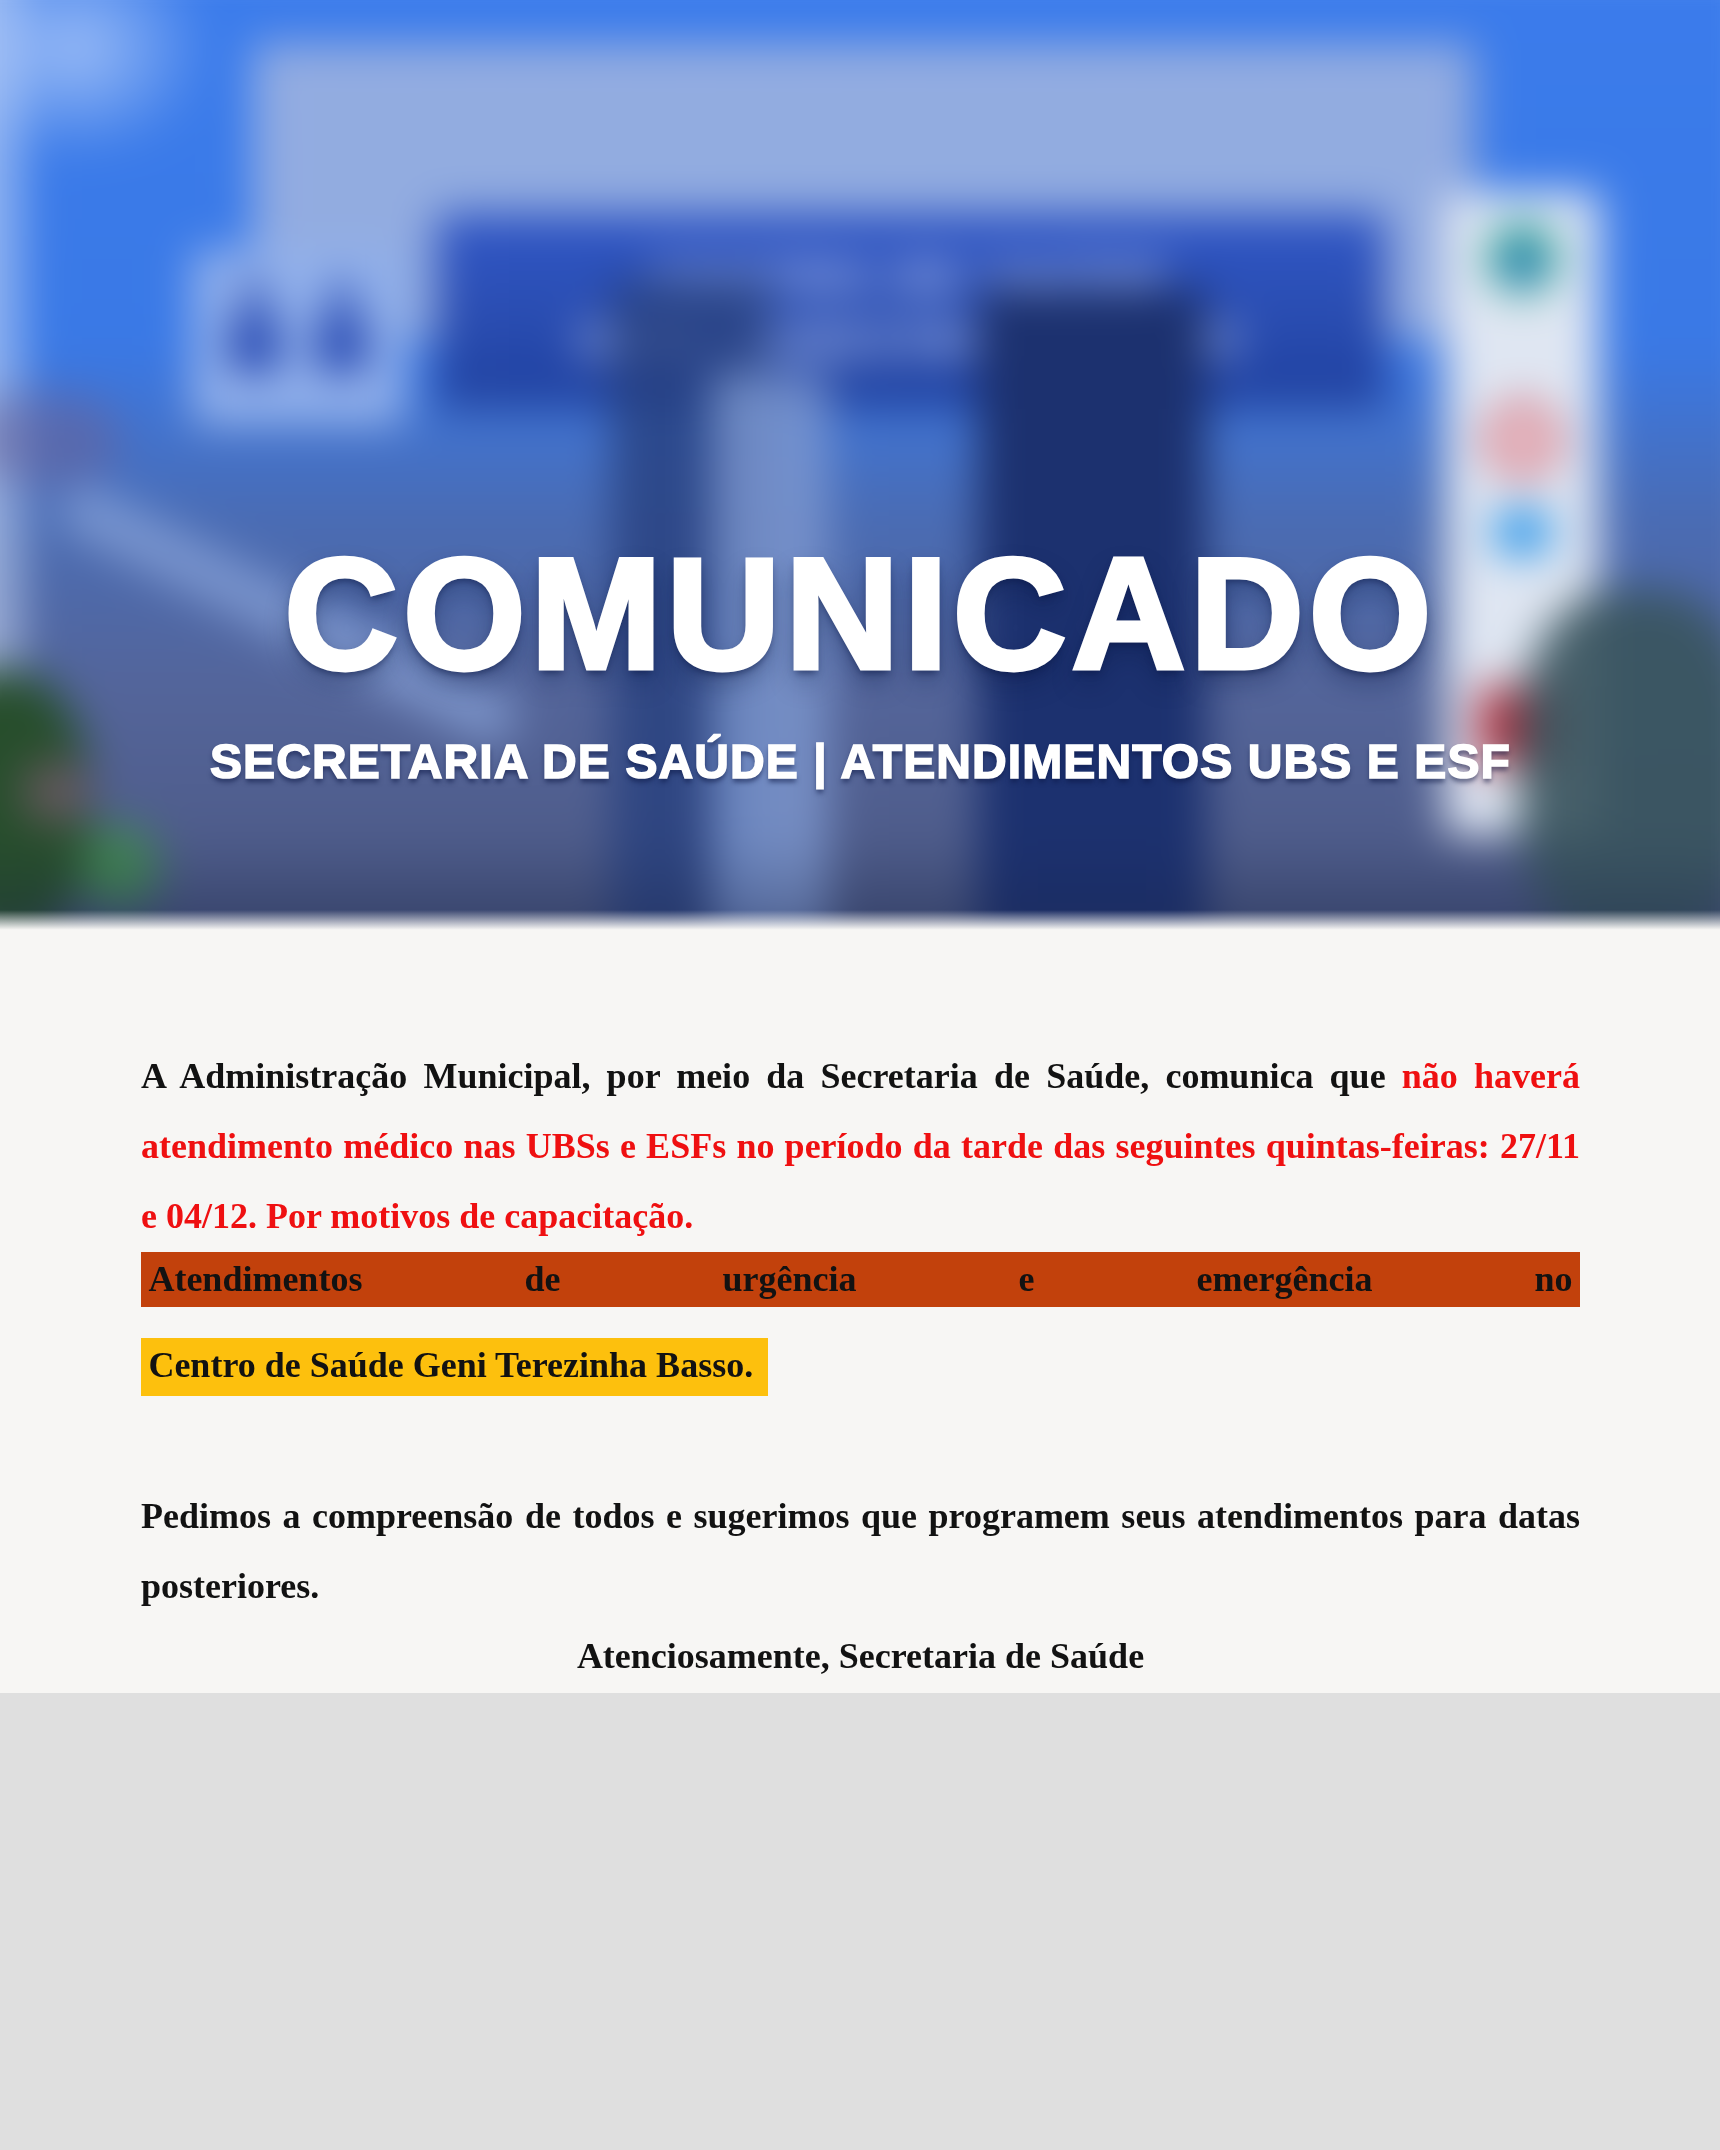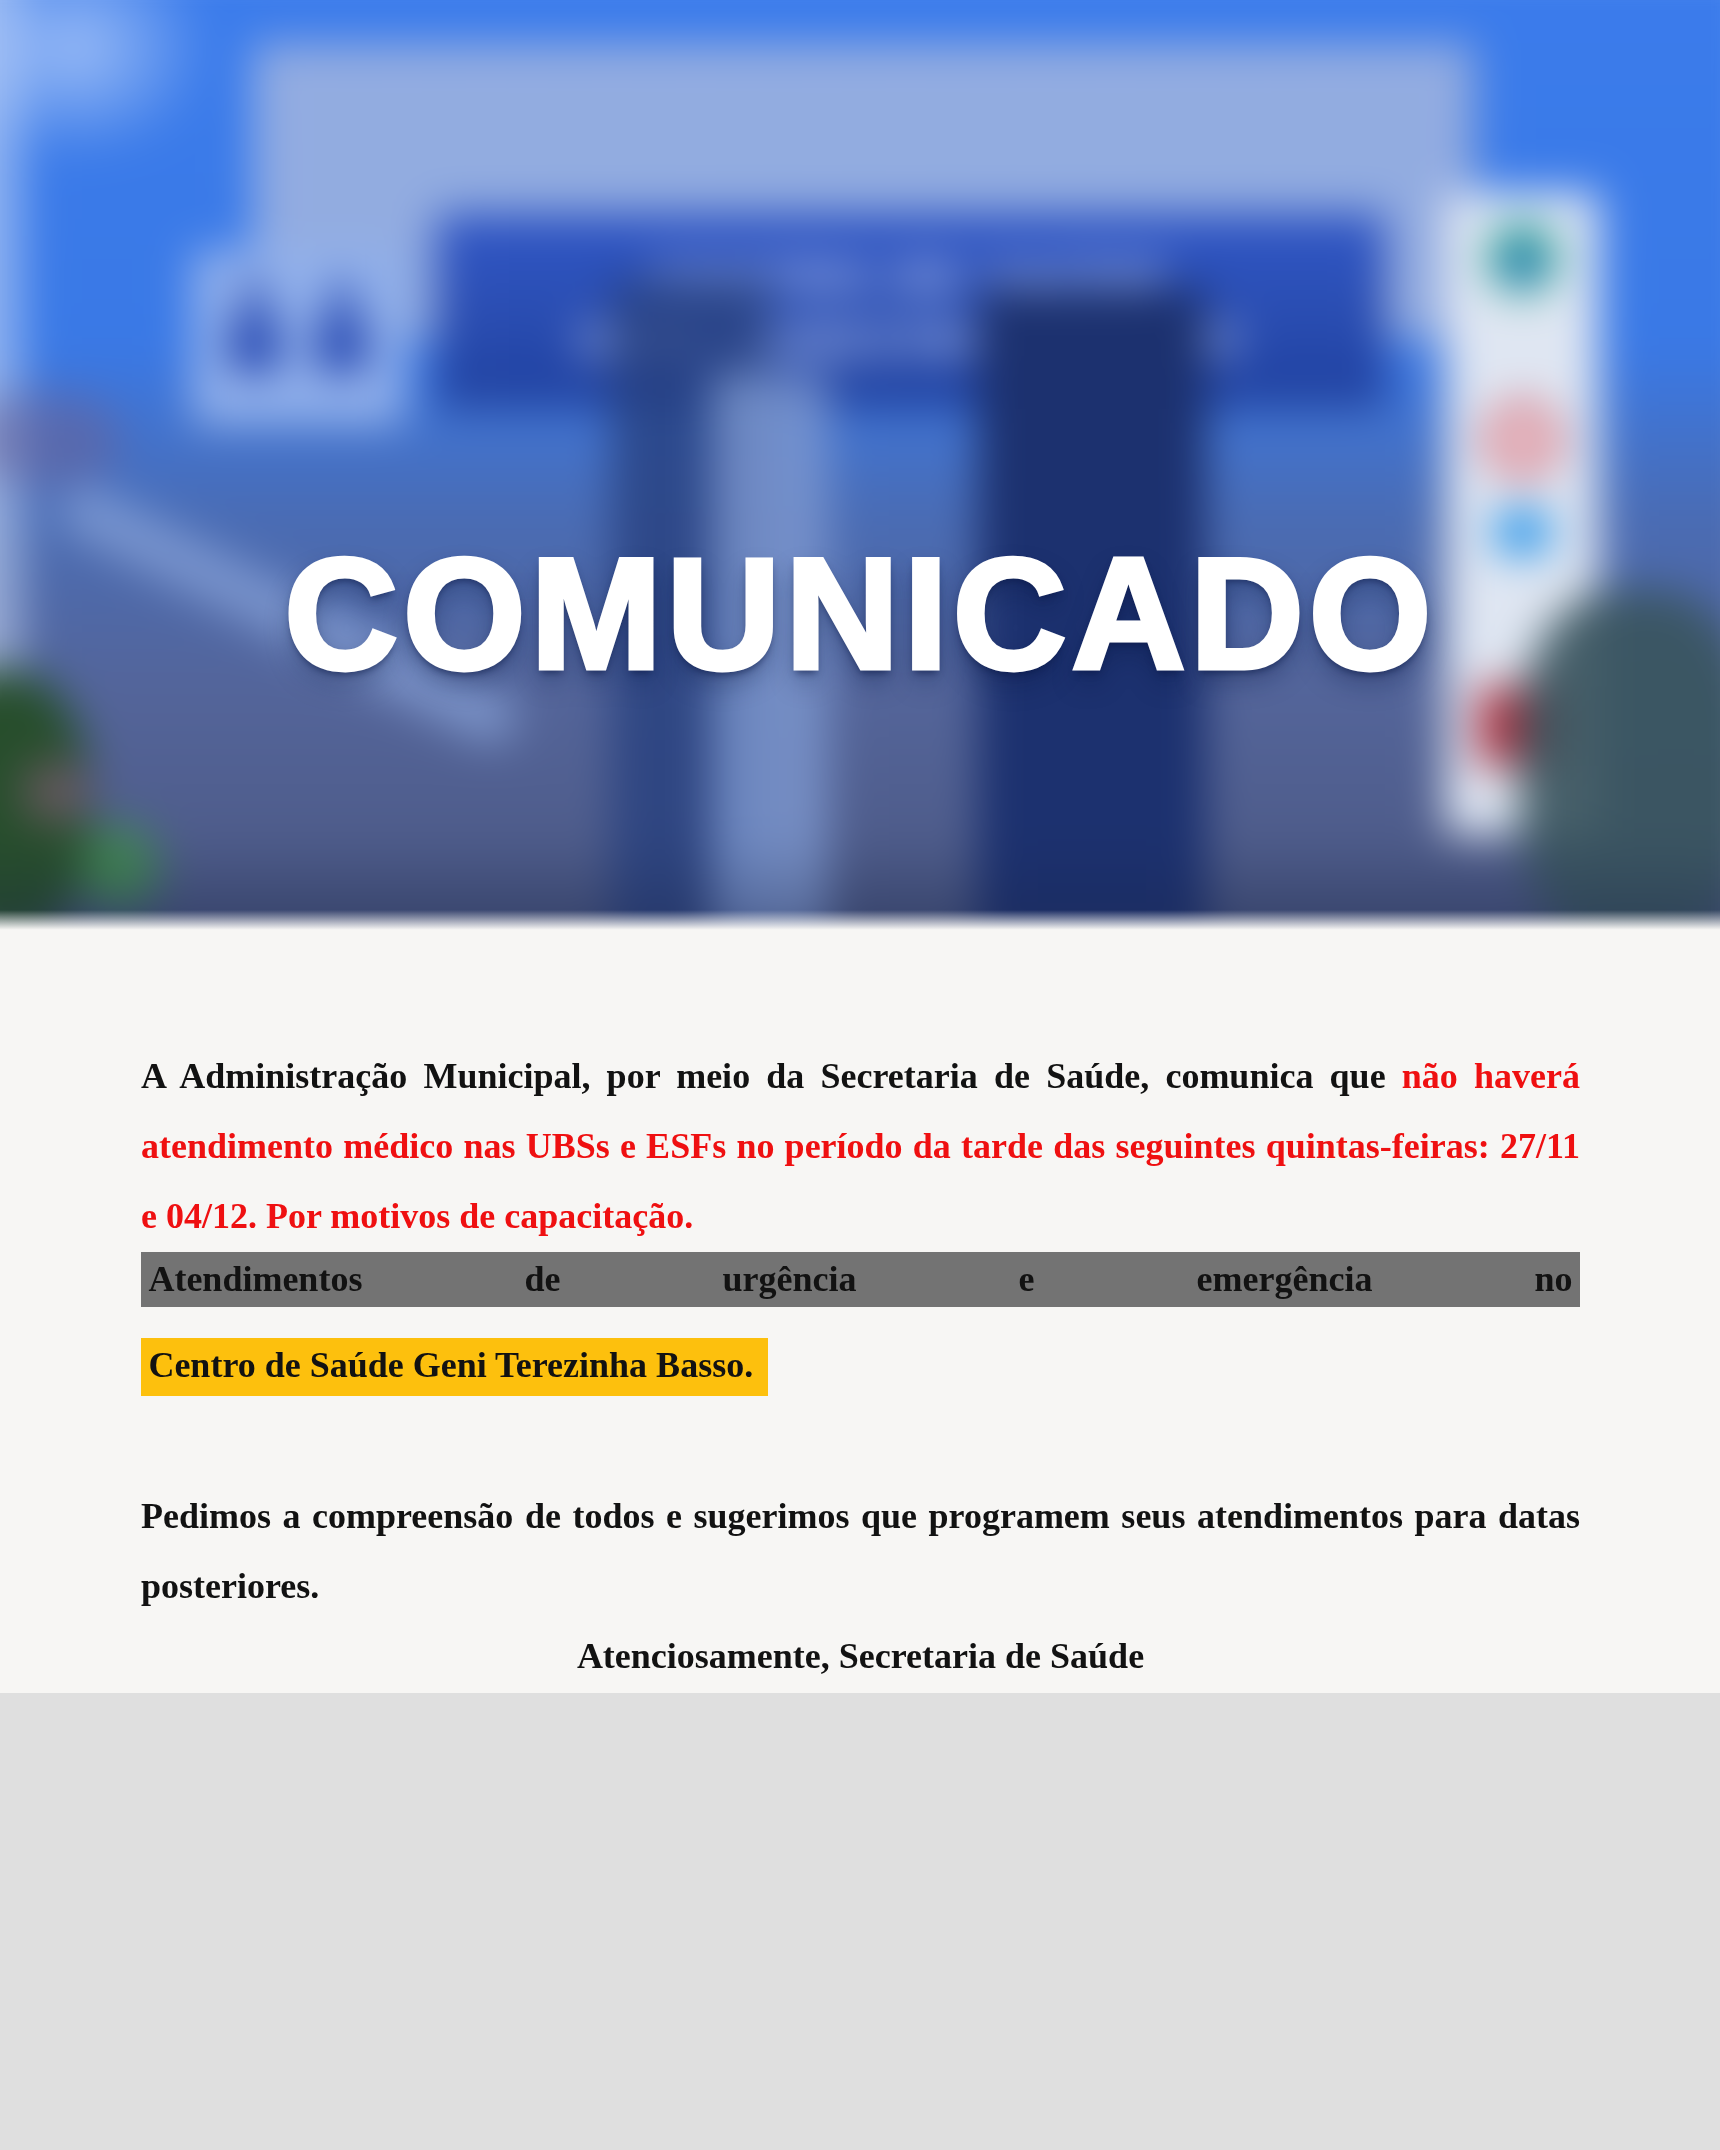--- a/index.html
+++ b/index.html
@@ -79,21 +79,21 @@
     padding:109px 141px 0;
     font-family:"Liberation Serif","DejaVu Serif",serif;
     font-weight:700;color:#121212;
     font-size:36px;line-height:1.95;
   }
   .msg p{margin:0;}
   .p-intro{text-align:justify;margin-bottom:72px;}
   .txt-red{color:#ef1011;}
   .hl-block{margin-bottom:80px;}
   .hl-line1{
-    display:block;background:#737373;
+    display:block;background:#c2410c;
     padding:5.3px 7.4px;box-sizing:border-box;
     text-align:justify;text-align-last:justify;line-height:1.25;
   }
   .hl-line2{
     display:inline-block;background:#fdc00d;
     padding:5.3px 15px 7.4px 7.4px;margin-top:31px;line-height:1.25;
   }
   .p-request{text-align:justify;margin-bottom:64px;}
   .p-signature{text-align:center;}
 
@@ -164,20 +164,21 @@
       </div>
       <div class="ph-bush-left"></div>
       <div class="ph-green-spot"></div>
       <div class="ph-pink-hint"></div>
       <div class="ph-plant-right"></div>
       <div class="ph-ground"></div>
     </div>
 
     <div class="hero-text">
       <div class="hero-title">COMUNICADO</div>
+      <div class="hero-subtitle">SECRETARIA DE SAÚDE | ATENDIMENTOS UBS E ESF</div>
     </div>
 
     <div class="hero-fade"></div>
   </div>
 
   <div class="msg">
     <p class="p-intro"><span>A Administração Municipal, por meio da Secretaria de Saúde, comunica que</span>
       <span class="txt-red">não haverá atendimento médico nas UBSs e ESFs no período da tarde das seguintes quintas-feiras: 27/11 e 04/12. Por motivos de capacitação.</span></p>
 
     <div class="hl-block">

